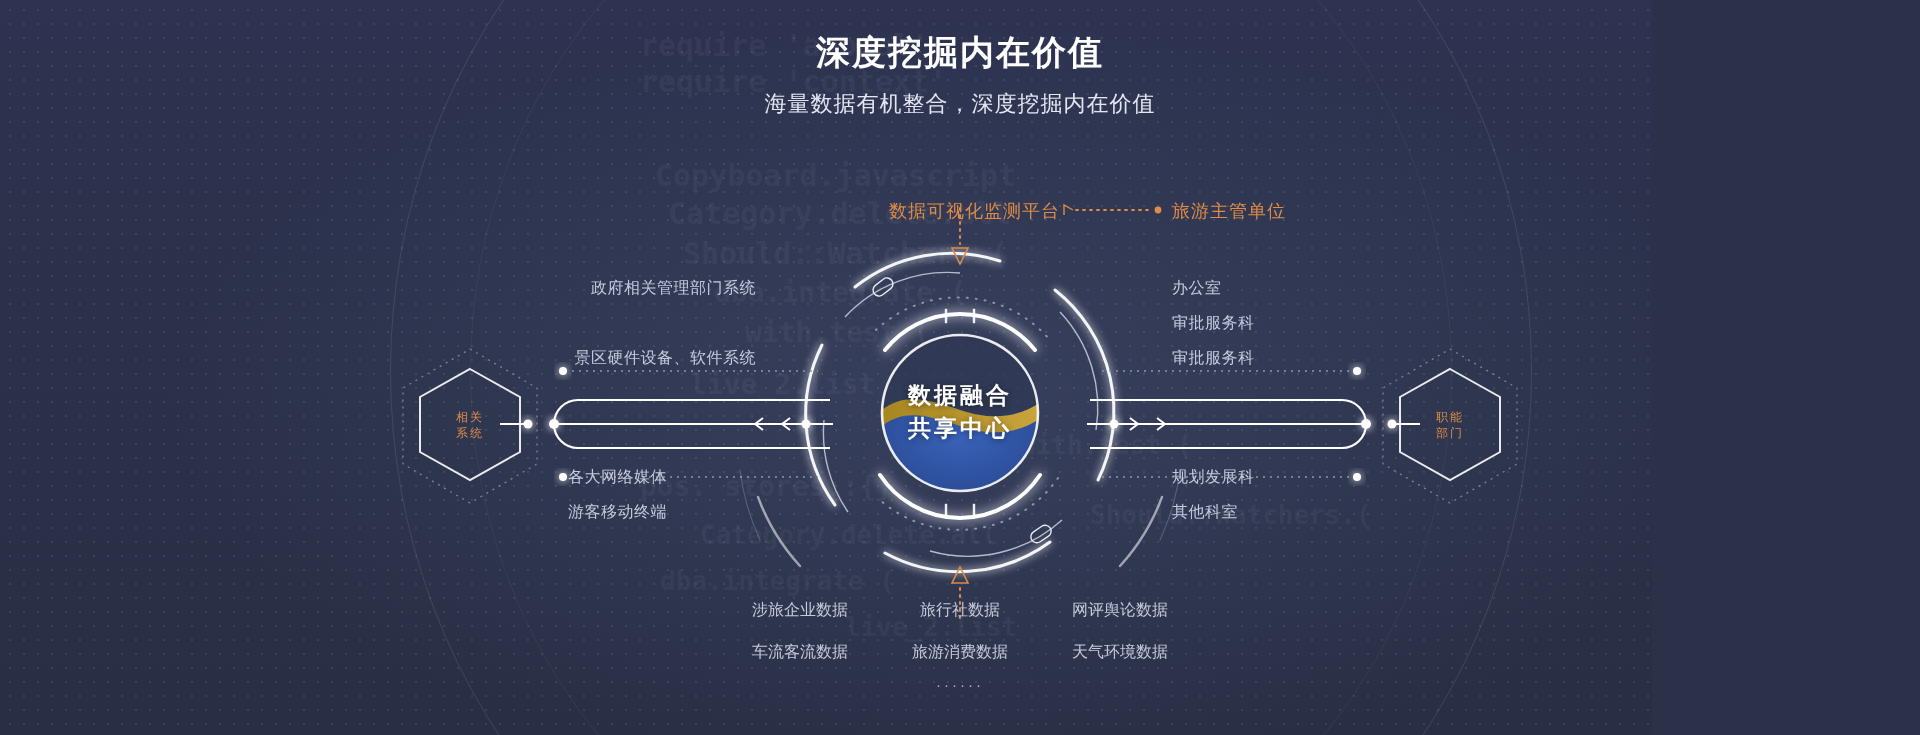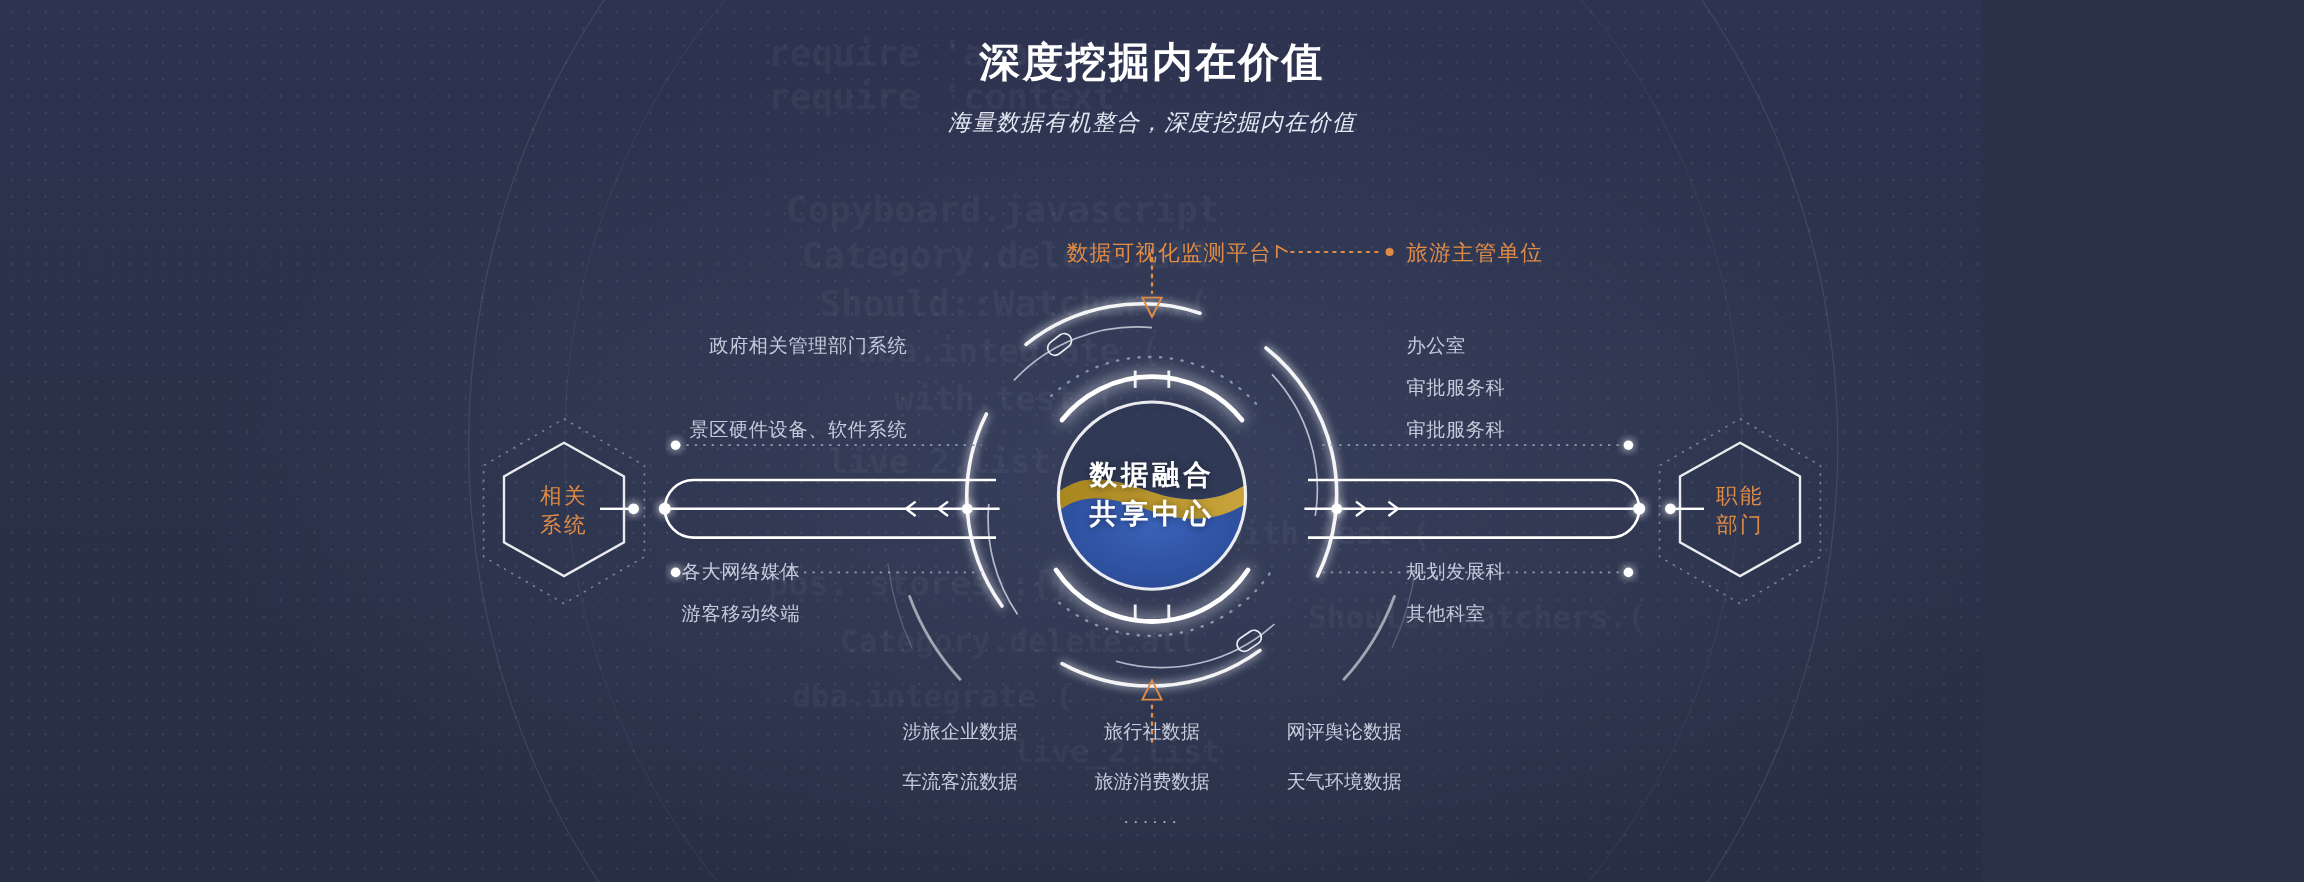--- a/index.html
+++ b/index.html
@@ -21,37 +21,37 @@
     font-family:"DejaVu Sans Mono","Liberation Mono",monospace;font-weight:700;white-space:nowrap;}
 
   .ellipse{position:absolute;left:390px;top:-250px;width:1140px;height:1240px;
     border:1px solid rgba(255,255,255,.10);border-radius:50%;pointer-events:none;}
   .ellipse2{position:absolute;left:470px;top:-170px;width:980px;height:1080px;
     border:1px solid rgba(255,255,255,.05);border-radius:50%;pointer-events:none;}
 
   
   .hdr{position:absolute;left:0;top:32px;width:1920px;text-align:center;}
   .title{font-size:34px;font-weight:700;color:#ffffff;letter-spacing:2px;line-height:1.2;}
-  .subtitle{margin-top:16px;font-size:19px;color:#e3e7f2;letter-spacing:1px;font-style:italic;}
+  .subtitle{margin-top:16px;font-size:22px;color:#e3e7f2;letter-spacing:1px;}
 
   
   .svglayer{position:absolute;left:0;top:0;width:1920px;height:735px;pointer-events:none;}
 
   
   .lbl{position:absolute;color:#c6cbdc;font-size:16px;letter-spacing:.5px;white-space:nowrap;text-align:center;}
   .lbl-r{text-align:right;}
   .orange{color:#e08b46;}
 
   .topline{position:absolute;top:199px;font-size:18px;letter-spacing:1px;white-space:nowrap;color:#e08b46;}
 
   
   .hexwrap{position:absolute;width:120px;height:130px;}
   .hexlabel{position:absolute;left:0;top:0;width:120px;height:130px;
     display:flex;flex-direction:column;align-items:center;justify-content:center;
-    color:#e08b46;font-size:18px;line-height:1.35;letter-spacing:2px;}
+    color:#e08b46;font-size:12px;line-height:1.35;letter-spacing:2px;}
 
   
   .centertext{position:absolute;left:830px;top:379px;width:260px;text-align:center;
     color:#fff;font-size:23px;font-weight:700;letter-spacing:3px;line-height:1.45;
     text-shadow:0 1px 6px rgba(0,0,0,.45);}
 
   .bottomgrid{position:absolute;left:720px;top:600px;width:480px;}
   .bgrow{display:flex;justify-content:flex-start;margin-bottom:21px;}
   .bgrow span{width:160px;color:#c6cbdc;font-size:16px;text-align:center;white-space:nowrap;}
   .dots6{position:absolute;left:720px;top:676px;width:480px;text-align:center;

